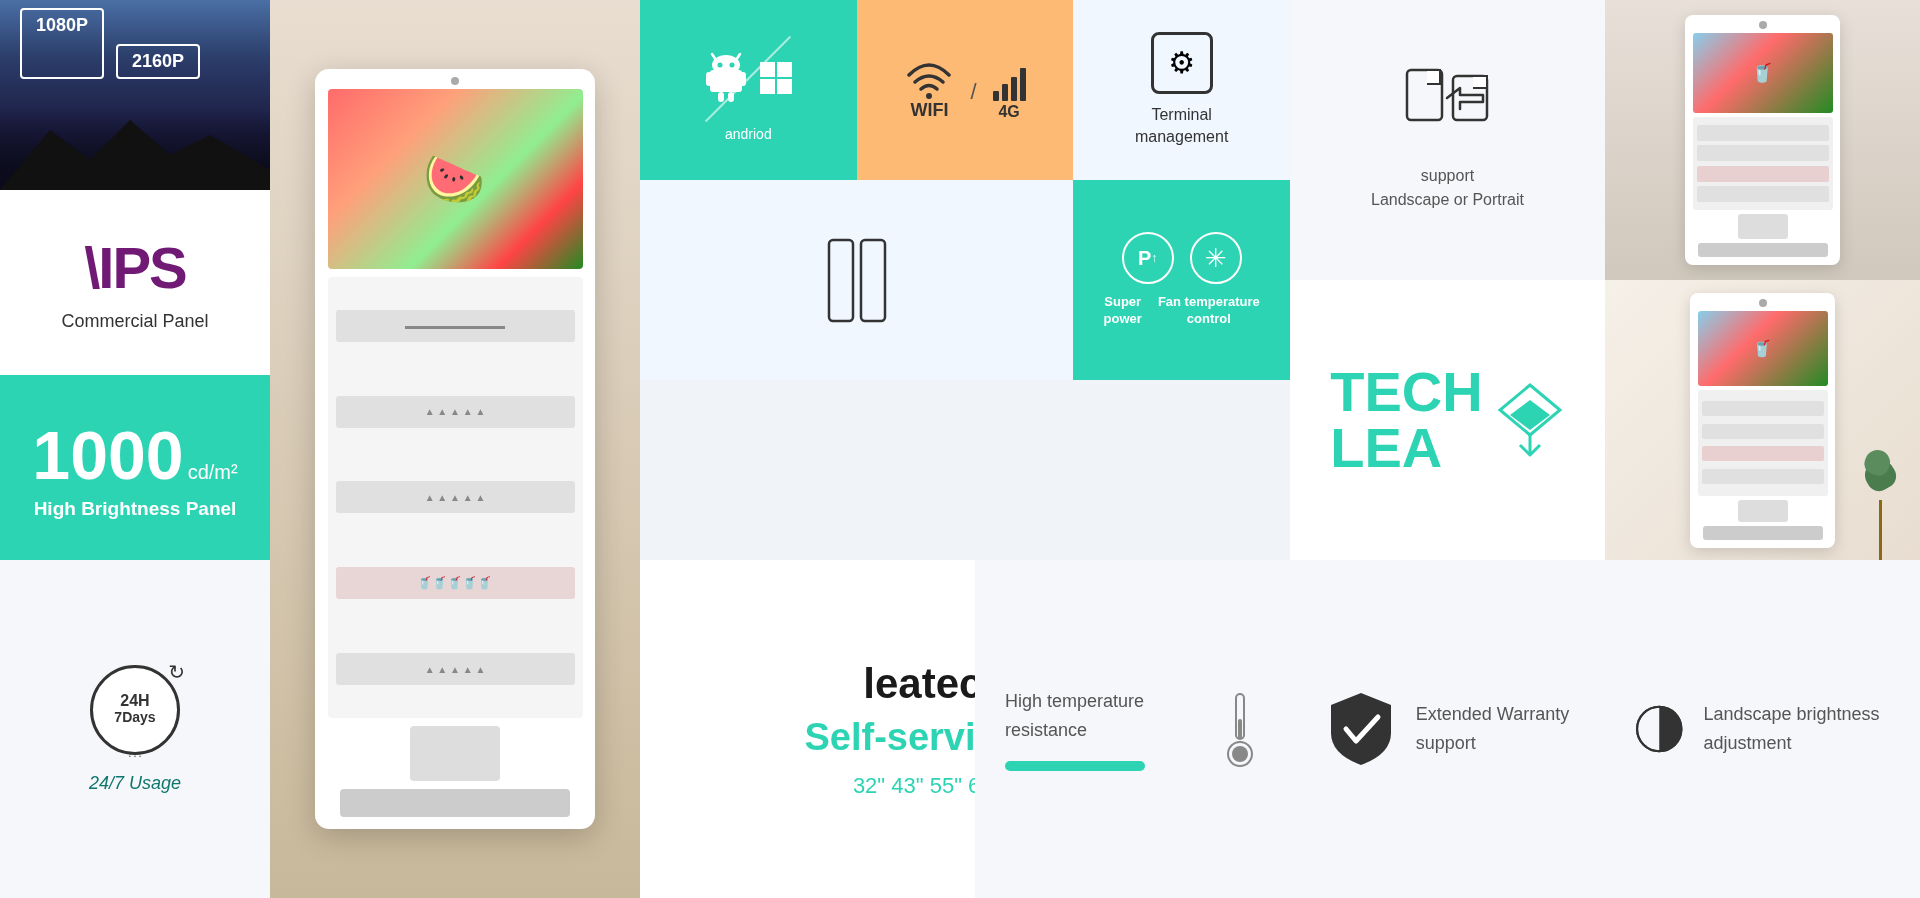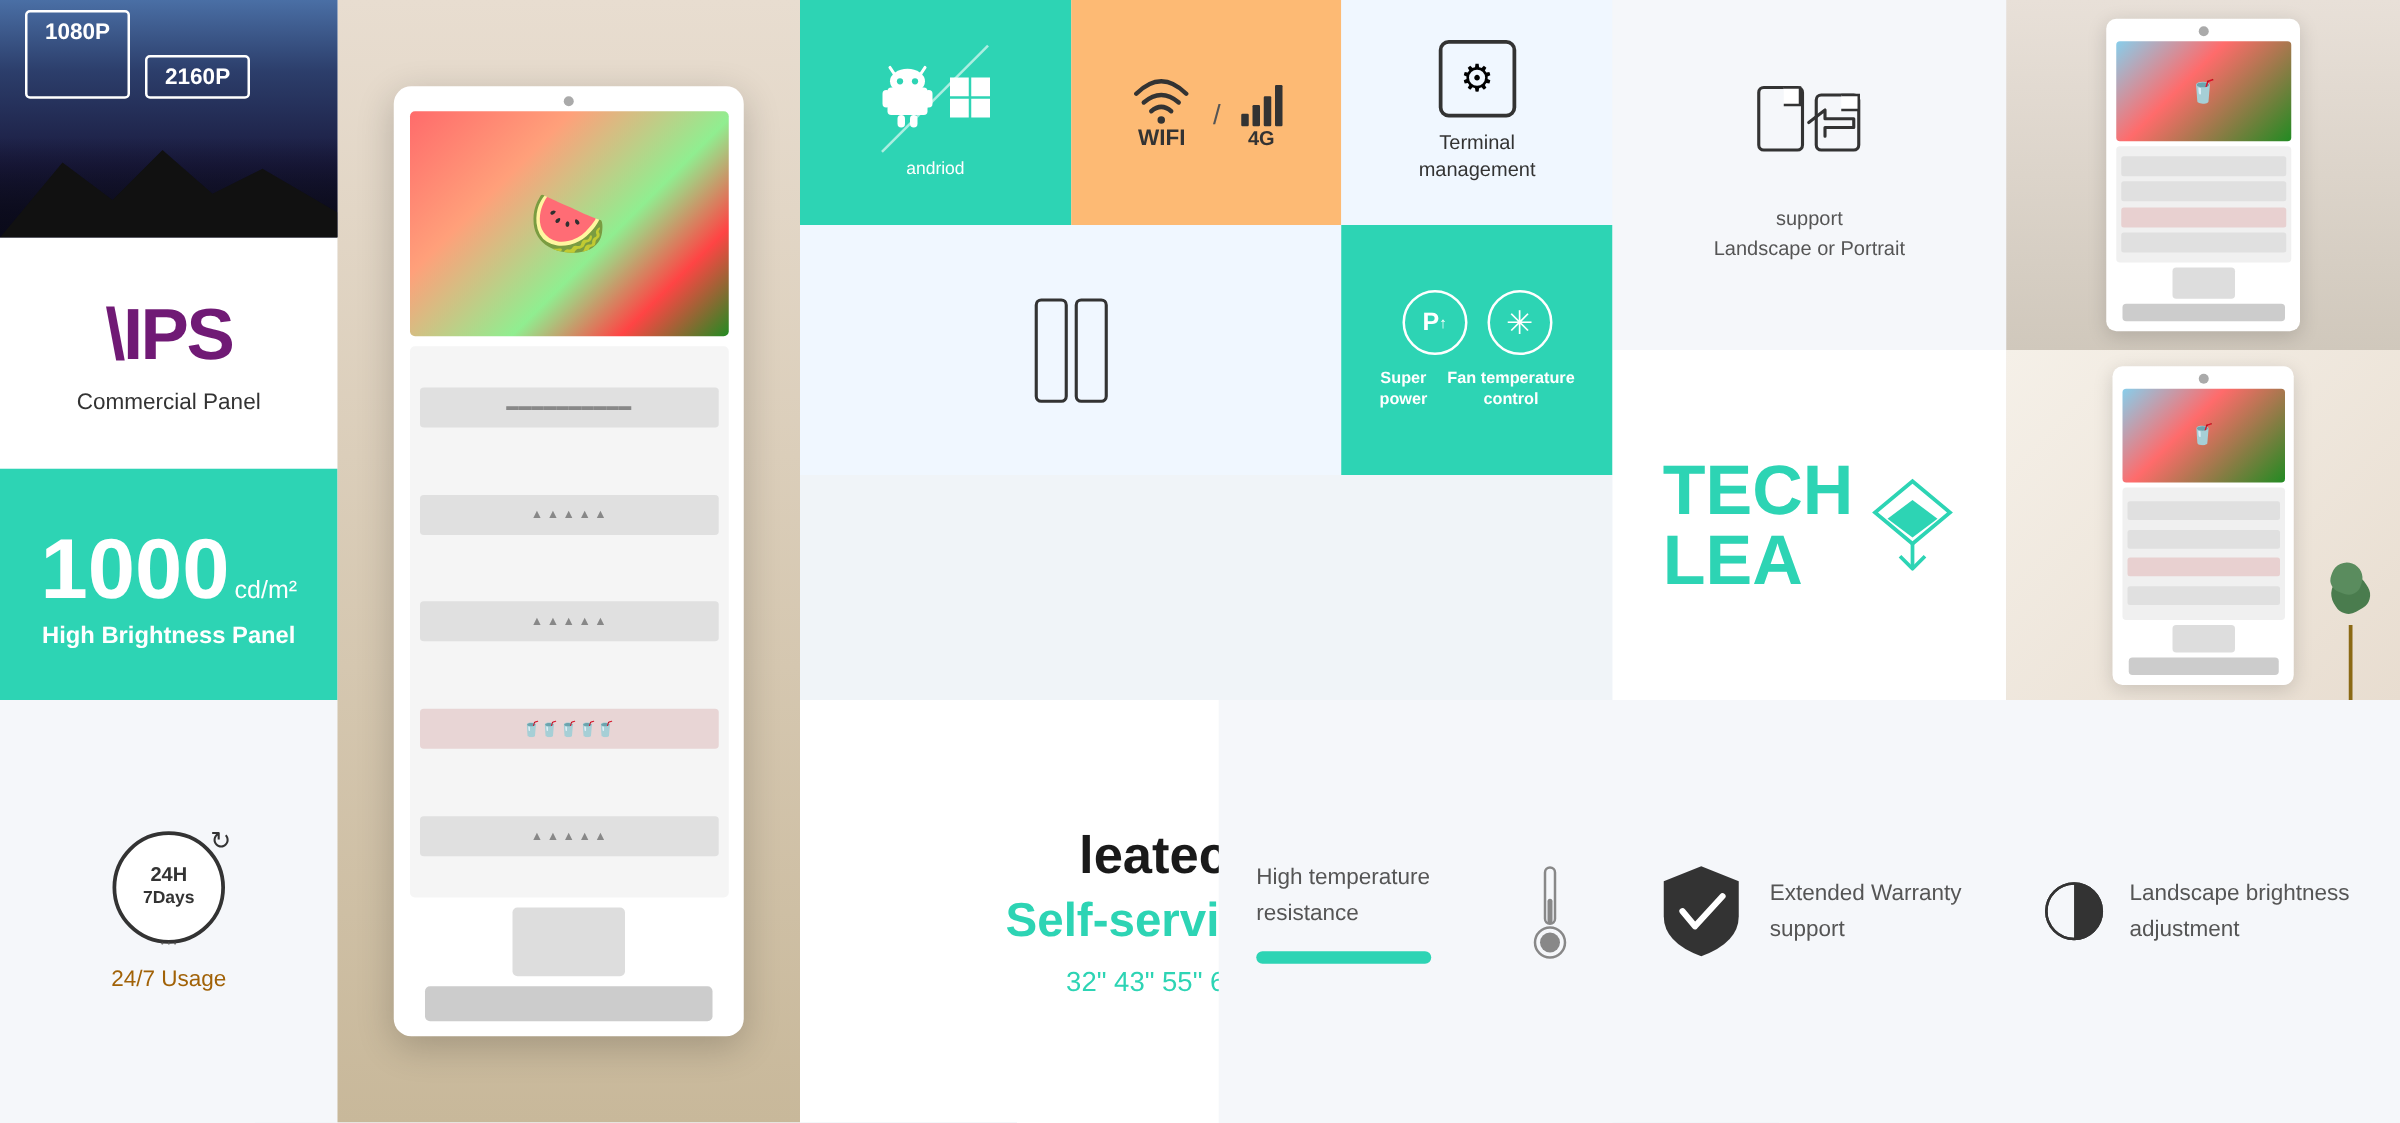--- a/index.html
+++ b/index.html
@@ -59,21 +59,21 @@
         </div>
 
         <div style="position:absolute;top:-5px;right:-5px;font-size:20px;color:#333;">↻</div>
 
         <div style="position:absolute;bottom:-4px;left:50%;transform:translateX(-50%);display:flex;gap:3px;">
           <span style="font-size:6px;color:#666;">•</span>
           <span style="font-size:6px;color:#666;">•</span>
           <span style="font-size:6px;color:#666;">•</span>
         </div>
       </div>
-      <div style="font-size:18px;color:#a16207;font-weight:500;margin-top:8px;">24/7 Usage</div>
+      <div style="font-size:18px;color:#0f766e;font-weight:500;margin-top:8px;font-style:italic;">24/7 Usage</div>
     </div>
 
   </div>
 
   <div style="grid-column:2;grid-row:1/3;background:linear-gradient(180deg,#e8ddd0 0%,#c8b89a 100%);display:flex;align-items:center;justify-content:center;">
 
     <div style="width:280px;height:760px;background:white;border-radius:14px;display:flex;flex-direction:column;align-items:center;box-shadow:0 8px 30px rgba(0,0,0,0.2);position:relative;">
 
       <div style="width:8px;height:8px;background:#aaa;border-radius:50%;margin-top:8px;"></div>
 

